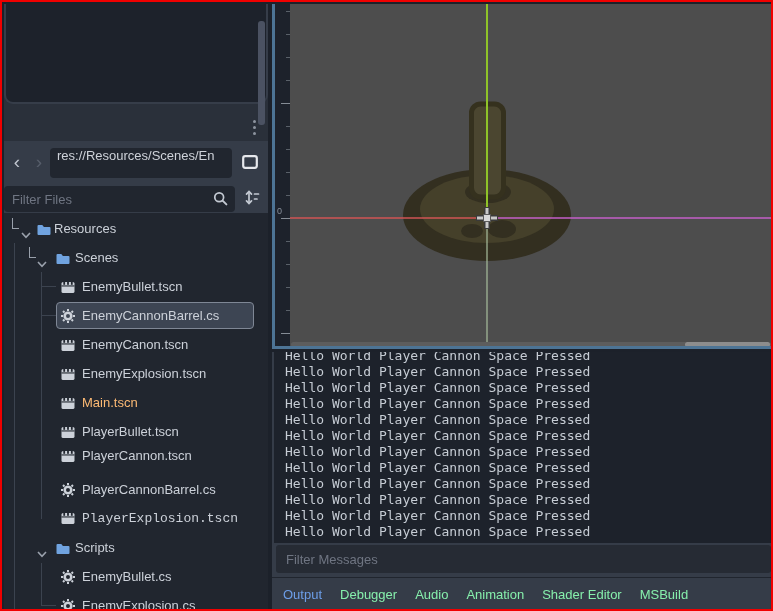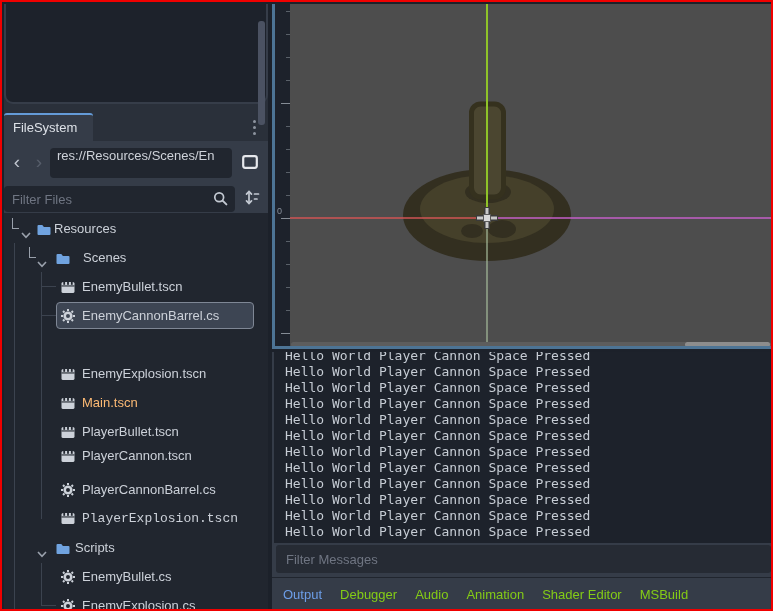--- a/index.html
+++ b/index.html
@@ -68,33 +68,32 @@
   .console { position:absolute; left:2px; top:0; width:499px; height:191px; background:#1d222b; overflow:hidden; padding-left:11px; }
   .console-inner { margin-top:-4px; }
   .console-line { font-family:"DejaVu Sans Mono", monospace; font-size:13px; line-height:16px; color:#c6ccd4; white-space:nowrap; }
   .msg-filter {
     position:absolute; left:4px; top:193px; width:495px; height:28px;
     background:#262b34; border:none; border-radius:3px; color:#86efac;
     font-size:13px; padding:8px 10px; font-family:"Liberation Sans", sans-serif;
   }
   .msg-filter::placeholder { color:#6f7582; }
   .bottom-tabs { position:absolute; left:0; top:225px; width:501px; height:34px; background:#353c48; border-top:1px solid #20252e; display:flex; align-items:center; gap:18px; padding-left:11px; }
-  .btab { font-size:13px; color:#84cc16; cursor:pointer; }
+  .btab { font-size:13px; color:#86efac; cursor:pointer; }
   .btab.active { color:#6d9ee8; }
 </style>
 </head>
 <body>
 
 <div class="screen">
 
   <div class="left-col">
     <div class="empty-panel"></div>
 
     <div class="fs-tabstrip">
-      <div class="fs-tab">FileSystem</div>
       <div class="dots-menu">
           <i></i>
           <i></i>
           <i></i>
         </div>
     </div>
 
     <div class="fs-toolbar">
       <div class="nav-arrow back">‹</div>
       <div class="nav-arrow fwd">›</div>
@@ -142,21 +141,21 @@
           <span class="row-label" style="left:50px">Resources</span>
         </div>
         <div class="tree-row" style="top: 30px;">
           <span class="conn" style="left:25px"></span>
           <span class="chev" style="left:33px"><svg width="10" height="7" viewBox="0 0 10 7">
               <path d="M1 1 L5 5.3 L9 1" stroke="#9aa1ac" stroke-width="1.6" fill="none"></path>
             </svg></span>
           <span class="row-icon" style="left:52px"><svg width="14" height="12" viewBox="0 0 14 12">
               <path d="M0.5 2 Q0.5 1 1.5 1 H5.3 L6.9 3 H12.5 Q13.5 3 13.5 4 V10 Q13.5 11 12.5 11 H1.5 Q0.5 11 0.5 10 Z" fill="#70a3e0"></path>
             </svg></span>
-          <span class="row-label" style="left:79px">Scenes</span>
+          <span class="row-label" style="left:71px">Scenes</span>
         </div>
         <div class="stub" style="left: 37px; width: 15px; top: 73px;"></div>
         <div class="tree-row" style="top: 59px;">
           <span class="row-icon" style="left:57px"><svg width="14" height="13" viewBox="0 0 14 13">
               <rect x="0.5" y="1" width="13" height="11" rx="1.6" fill="#ccd1d9"></rect>
               <rect x="2.3" y="1" width="1.8" height="2.8" fill="#21262f"></rect>
               <rect x="6.1" y="1" width="1.8" height="2.8" fill="#21262f"></rect>
               <rect x="9.9" y="1" width="1.8" height="2.8" fill="#21262f"></rect>
               <rect x="0.5" y="4.4" width="13" height="1.1" fill="#21262f"></rect>
             </svg></span>
@@ -174,20 +173,30 @@
                   <path d="M7 12 L7 14"></path>
                   <path d="M3.46 10.54 L2.05 11.95"></path>
                   <path d="M2 7 L0 7"></path>
                   <path d="M3.46 3.46 L2.05 2.05"></path>
                   <path d="M7 2 L7 0"></path>
                   <path d="M10.54 3.46 L11.95 2.05"></path>
                 </g>
               </g>
             </svg></span>
           <span class="row-label" style="left:78px">EnemyCannonBarrel.cs</span>
+        </div>
+        <div class="tree-row" style="top: 117px;">
+          <span class="row-icon" style="left:57px"><svg width="14" height="13" viewBox="0 0 14 13">
+              <rect x="0.5" y="1" width="13" height="11" rx="1.6" fill="#ccd1d9"></rect>
+              <rect x="2.3" y="1" width="1.8" height="2.8" fill="#21262f"></rect>
+              <rect x="6.1" y="1" width="1.8" height="2.8" fill="#21262f"></rect>
+              <rect x="9.9" y="1" width="1.8" height="2.8" fill="#21262f"></rect>
+              <rect x="0.5" y="4.4" width="13" height="1.1" fill="#21262f"></rect>
+            </svg></span>
+          <span class="row-label" style="left:78px">EnemyCanon.tscn</span>
         </div>
         <div class="tree-row" style="top: 146px;">
           <span class="row-icon" style="left:57px"><svg width="14" height="13" viewBox="0 0 14 13">
               <rect x="0.5" y="1" width="13" height="11" rx="1.6" fill="#ccd1d9"></rect>
               <rect x="2.3" y="1" width="1.8" height="2.8" fill="#21262f"></rect>
               <rect x="6.1" y="1" width="1.8" height="2.8" fill="#21262f"></rect>
               <rect x="9.9" y="1" width="1.8" height="2.8" fill="#21262f"></rect>
               <rect x="0.5" y="4.4" width="13" height="1.1" fill="#21262f"></rect>
             </svg></span>
           <span class="row-label" style="left:78px">EnemyExplosion.tscn</span>

